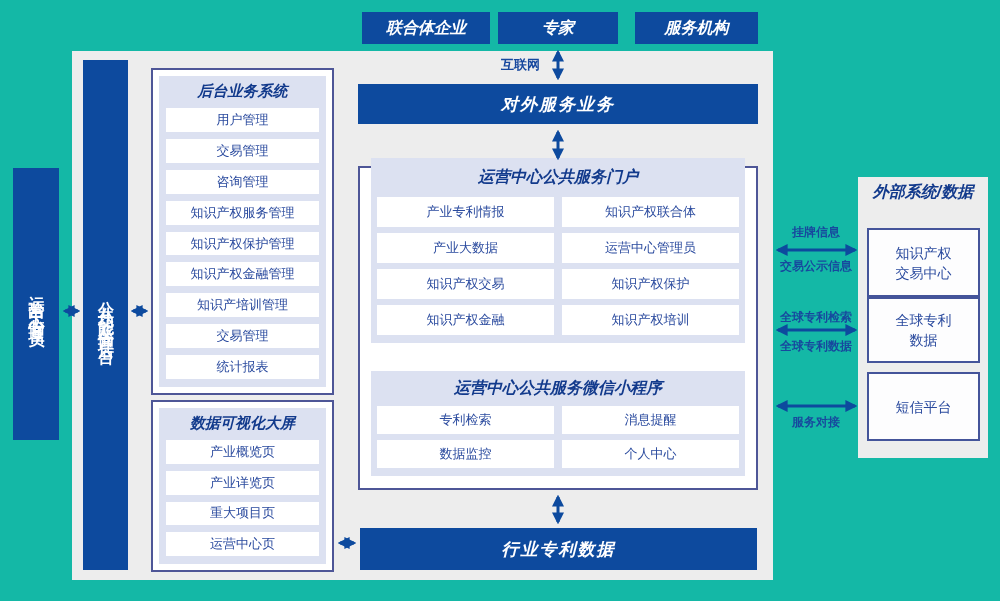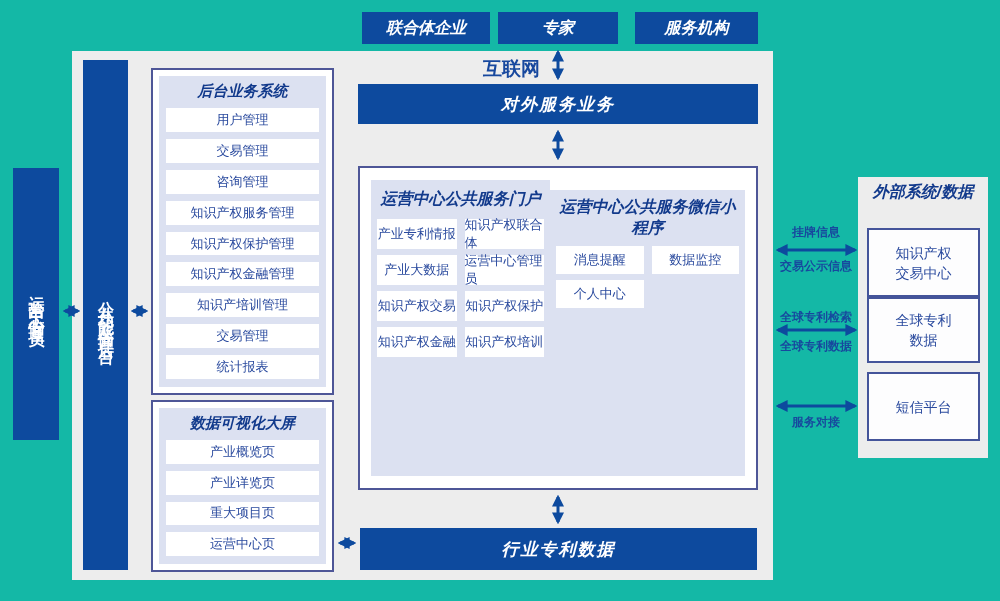--- a/index.html
+++ b/index.html
@@ -16,30 +16,30 @@
   .page{position:relative;width:1000px;height:601px;background:#14b8a6;overflow:hidden;}
   .gray{position:absolute;background:var(--panel);}
   .box-blue{position:absolute;background:var(--blue);color:#fff;display:flex;align-items:center;justify-content:center;font-weight:bold;font-style:italic;}
   .actor{font-size:16px;height:32px;top:12px;}
   .bar{font-size:17px;letter-spacing:2px;}
   .vbar{position:absolute;background:var(--blue);color:#fff;display:flex;align-items:center;justify-content:center;writing-mode:vertical-rl;text-orientation:upright;font-weight:bold;font-size:16px;letter-spacing:6px;}
   .group-box{position:absolute;background:#fff;border:2px solid var(--border);padding:6px;display:flex;}
   .group-inner{flex:1;background:var(--lav);display:flex;flex-direction:column;gap:7px;padding:3px 7px 8px;}
   .group-title{flex:none;text-align:center;font-weight:bold;font-style:italic;font-size:15px;color:var(--headtext);padding:3px 0 0;}
   .group-item{flex:1;background:#fff;display:flex;align-items:center;justify-content:center;font-size:13px;color:var(--itemtext);}
-  .portal-box{position:absolute;background:#fff;border:2px solid var(--border);padding:12px 11px;display:flex;justify-content:flex-end;}
+  .portal-box{position:absolute;background:#fff;border:2px solid var(--border);padding:12px 11px;display:flex;flex-direction:column;justify-content:flex-end;}
   .panel{background:var(--lav);padding:4px 6px 8px;display:flex;flex-direction:column;}
   .panel-title{text-align:center;font-weight:bold;font-style:italic;font-size:16px;color:var(--headtext);padding:5px 0 9px;}
   .grid2{display:grid;grid-template-columns:1fr 1fr;gap:6px 8px;}
   .cell{background:#fff;height:30px;display:flex;align-items:center;justify-content:center;font-size:13px;color:var(--itemtext);}
   .cell.small{height:28px;}
   .ext-title{position:absolute;left:858px;top:182px;width:130px;text-align:center;font-weight:bold;font-style:italic;font-size:16px;color:var(--headtext);}
   .ext-box{position:absolute;left:867px;width:113px;background:#fdfdfe;border:2px solid #44549a;display:flex;flex-direction:column;align-items:center;justify-content:center;font-size:14px;color:var(--itemtext);line-height:20px;}
   .lbl{position:absolute;width:96px;left:768px;text-align:center;font-size:12px;font-weight:bold;color:var(--lbltext);}
-  .inet{position:absolute;left:470px;top:56px;width:70px;text-align:right;font-size:19px;font-weight:bold;color:var(--lbltext);}
+  .inet{position:absolute;left:470px;top:56px;width:70px;text-align:right;font-size:13px;font-weight:bold;color:var(--lbltext);}
   svg.arrows{position:absolute;left:0;top:0;pointer-events:none;}
   svg.arrows line{stroke:var(--blue);stroke-width:3;}
 </style>
 </head>
 <body>
 
 <div class="page">
 
   <div class="gray" style="left:72px;top:51px;width:701px;height:529px;"></div>
   <div class="gray" style="left:858px;top:177px;width:130px;height:281px;"></div>
@@ -99,23 +99,24 @@
         <div class="cell">产业专利情报</div>
         <div class="cell">知识产权联合体</div>
         <div class="cell">产业大数据</div>
         <div class="cell">运营中心管理员</div>
         <div class="cell">知识产权交易</div>
         <div class="cell">知识产权保护</div>
         <div class="cell">知识产权金融</div>
         <div class="cell">知识产权培训</div>
       </div>
     </div>
-    <div class="panel" style="margin-top:10px;">
+    <div class="panel" style="margin-top:28px;">
       <div class="panel-title" style="padding:3px 0 7px;">运营中心公共服务微信小程序</div>
       <div class="grid2">
+        <div class="cell small">专利检索</div>
         <div class="cell small">消息提醒</div>
         <div class="cell small">数据监控</div>
         <div class="cell small">个人中心</div>
       </div>
     </div>
   </div>
 
   <div class="box-blue bar" style="left:360px;top:528px;width:397px;height:42px;">
       <span>行业专利数据</span>
     </div>

